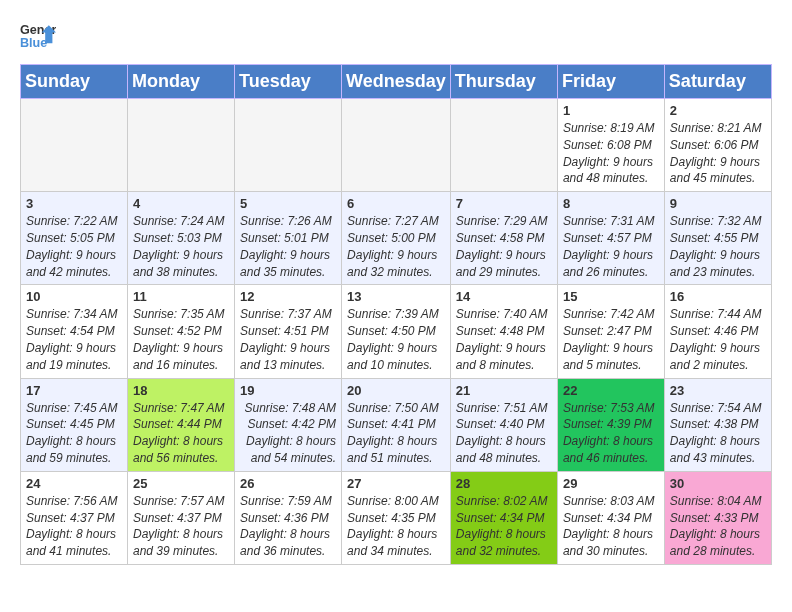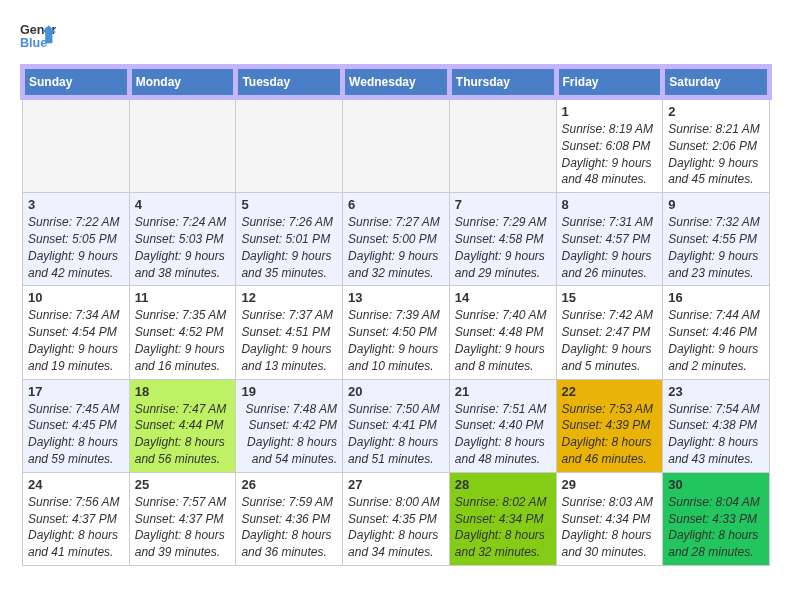--- a/index.html
+++ b/index.html
@@ -8,21 +8,21 @@
     .header { display: flex; justify-content: space-between; align-items: flex-start; padding: 18px 20px 10px 20px; }
     
     .logo { display: flex; align-items: center; }
     .logo-icon { width: 36px; height: 36px; margin-right: 4px; }
     
     .title-block { text-align: right; }
     .month-title { font-size: 36px; font-weight: bold; color: #333; }
     .location { font-size: 16px; color: #555; }
     
     .calendar { width: 100%; border-collapse: collapse; margin: 0 10px; width: calc(100% - 20px); margin-left: 10px; }
-    .calendar th { background: #4a7ec7; color: #fff; font-size: 12px; padding: 6px 4px; text-align: left; border: 5px solid #c4b5fd; }
+    .calendar th { background: #4a7ec7; color: #fff; font-size: 18px; padding: 6px 4px; text-align: left; border: 1px solid #c4b5fd; }
     .calendar td { border: 1px solid #ccc; vertical-align: top; padding: 4px 5px; width: 14.28%; min-height: 80px; font-size: 11px; color: #333; background: #fff; }
     .calendar td.empty { background: #f5f5f5; }
     .calendar tr:nth-child(odd) td:not(.empty) { background: #fff; }
     .calendar tr:nth-child(even) td:not(.empty) { background: #f0f4ff; }
     
     .day-num { font-size: 13px; font-weight: bold; display: block; margin-bottom: 2px; }
     .day-info { font-size: 12px; line-height: 1.4; color: #333; font-style: italic; }
     
     .wrapper { padding: 0 10px 10px 10px; }
   </style>
@@ -65,21 +65,21 @@
           <td class="empty"></td>
           <td style="background: rgb(255, 255, 255);">
             <span class="day-num">1</span>
             <div class="day-info" style="white-space: pre-line;">Sunrise: 8:19 AM
 Sunset: 6:08 PM
 Daylight: 9 hours and 48 minutes.</div>
           </td>
           <td style="background: rgb(255, 255, 255);">
             <span class="day-num">2</span>
             <div class="day-info" style="white-space: pre-line;">Sunrise: 8:21 AM
-Sunset: 2:06 PM
+Sunset: 6:06 PM
 Daylight: 9 hours and 45 minutes.</div>
           </td>
         </tr>
         <tr>
           <td style="background: rgb(238, 242, 255);">
             <span class="day-num">3</span>
             <div class="day-info" style="white-space: pre-line;">Sunrise: 7:22 AM
 Sunset: 5:05 PM
 Daylight: 9 hours and 42 minutes.</div>
           </td>
@@ -188,21 +188,21 @@
             <div class="day-info" style="white-space: pre-line;">Sunrise: 7:50 AM
 Sunset: 4:41 PM
 Daylight: 8 hours and 51 minutes.</div>
           </td>
           <td style="background: rgb(238, 242, 255);">
             <span class="day-num">21</span>
             <div class="day-info" style="white-space: pre-line;">Sunrise: 7:51 AM
 Sunset: 4:40 PM
 Daylight: 8 hours and 48 minutes.</div>
           </td>
-          <td style="background: #eab308;">
+          <td style="background: #22c55e;">
             <span class="day-num">22</span>
             <div class="day-info" style="white-space: pre-line;">Sunrise: 7:53 AM
 Sunset: 4:39 PM
 Daylight: 8 hours and 46 minutes.</div>
           </td>
           <td style="background: rgb(238, 242, 255);">
             <span class="day-num">23</span>
             <div class="day-info" style="white-space: pre-line;">Sunrise: 7:54 AM
 Sunset: 4:38 PM
 Daylight: 8 hours and 43 minutes.</div>
@@ -238,21 +238,21 @@
             <div class="day-info" style="white-space: pre-line;">Sunrise: 8:02 AM
 Sunset: 4:34 PM
 Daylight: 8 hours and 32 minutes.</div>
           </td>
           <td style="background: rgb(255, 255, 255);">
             <span class="day-num">29</span>
             <div class="day-info" style="white-space: pre-line;">Sunrise: 8:03 AM
 Sunset: 4:34 PM
 Daylight: 8 hours and 30 minutes.</div>
           </td>
-          <td style="background: #22c55e; margin-left: 40px;">
+          <td style="background: #f9a8d4; margin-left: 40px;">
             <span class="day-num">30</span>
             <div class="day-info" style="white-space: pre-line;">Sunrise: 8:04 AM
 Sunset: 4:33 PM
 Daylight: 8 hours and 28 minutes.</div>
           </td>
         </tr>
       </tbody>
   </table>
 </div>
 

